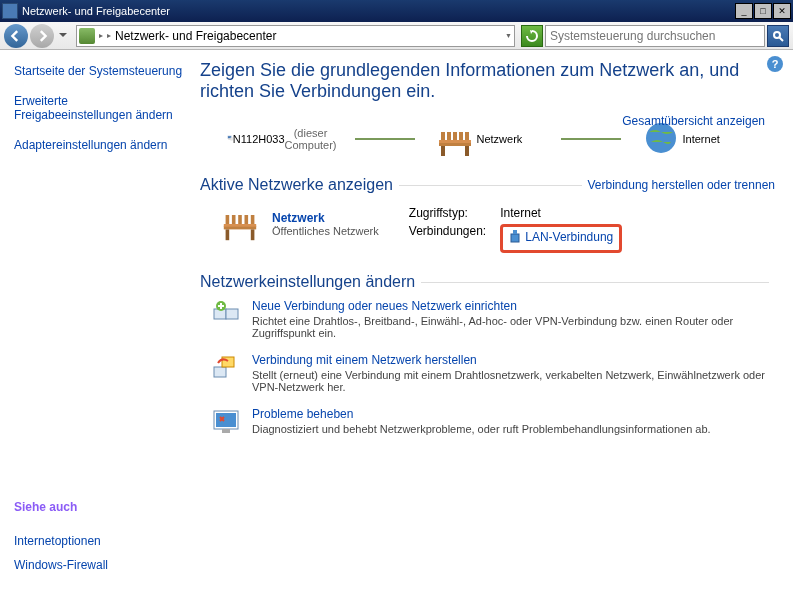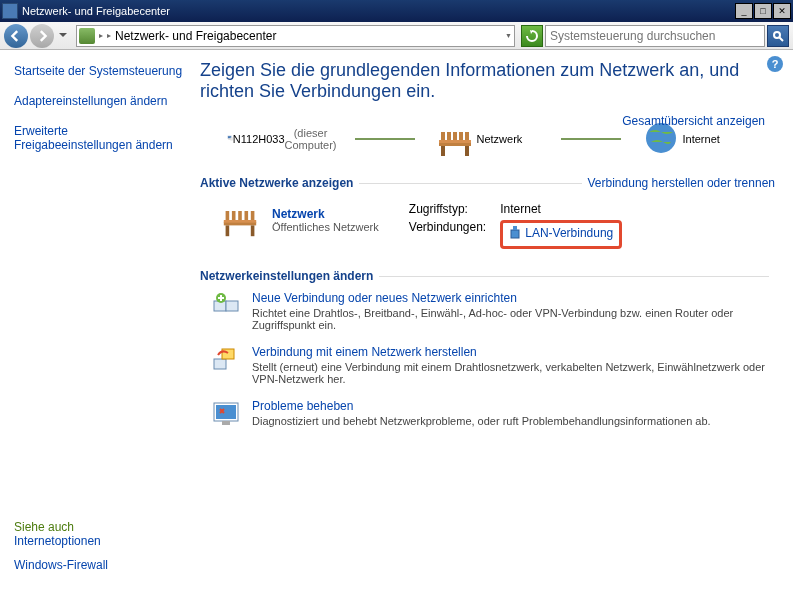--- a/index.html
+++ b/index.html
@@ -26,35 +26,35 @@
     .refreshbtn { width: 22px; height: 22px; background: linear-gradient(#6fba44, #3c8a1f); border: 1px solid #2a6a12; display: flex; align-items: center; justify-content: center; cursor: pointer; }
     .searchbox { width: 220px; height: 22px; background: #fff; border: 1px solid #999; display: flex; align-items: center; padding: 0 4px; }
     .searchbox input { flex: 1; border: none; outline: none; font-size: 12px; color: #777; }
     .searchgo { width: 22px; height: 22px; background: linear-gradient(#4a7ab5, #2a5a95); border: 1px solid #1a3a6e; display: flex; align-items: center; justify-content: center; cursor: pointer; }
 
     
     .body { display: flex; height: calc(596px - 50px); }
     .sidebar { width: 200px; padding: 14px 14px; display: flex; flex-direction: column; }
     .sidebar a { color: #0645ad; text-decoration: none; margin-bottom: 16px; display: block; cursor: pointer; }
     .sidebar .see-also { margin-top: auto; }
-    .sidebar .see-also h4 { color: #4d7c0f; font-size: 12px; margin-bottom: 0; font-weight: normal; }
+    .sidebar .see-also h4 { color: #8b5cf6; font-size: 12px; margin-bottom: 20px; font-weight: bold; }
     .sidebar .see-also a { margin-bottom: 10px; }
 
     .main { flex: 1; padding: 10px 18px 10px 0; position: relative; }
     .help-icon { position: absolute; right: 10px; top: 6px; width: 16px; height: 16px; border-radius: 50%; background: #4a8fd1; color: #fff; font-size: 11px; font-weight: bold; display: flex; align-items: center; justify-content: center; cursor: pointer; }
     .main h2 { font-size: 18px; color: #15428b; font-weight: normal; margin-bottom: 6px; }
 
     .netmap { display: flex; align-items: center; justify-content: center; gap: 18px; padding: 10px 0 12px; position: relative; }
     .netmap .node { display: flex; flex-direction: row; align-items: center; width: 110px; font-size: 11px; text-align: center; }
     .netmap .node .ico { width: 44px; height: 40px; margin-bottom: 2px; }
     .netmap .link { width: 60px; border-top: 2px double #7a9a5a; }
     .full-map-link { position: absolute; right: 10px; top: 6px; color: #0645ad; cursor: pointer; }
 
     .section-row { display: flex; align-items: center; margin: 4px 0 8px; }
-    .section-title { color: #15428b; font-size: 12px; white-space: nowrap; font-weight: bold; }
+    .section-title { color: #15428b; font-size: 16px; white-space: nowrap; }
     .section-hr { flex: 1; border-top: 1px solid #ddd; margin: 0 6px; }
     .section-link { color: #0645ad; cursor: pointer; font-size: 12px; }
 
     .active-net { display: flex; gap: 30px; padding: 4px 0 16px 20px; align-items: flex-start; }
     .bench-ico { width: 40px; height: 36px; }
     .active-net .net-left { display: flex; align-items: center; gap: 12px; }
     .active-net .net-name a { color: #0645ad; text-decoration: none; font-weight: bold; }
     .active-net .net-name div:last-child { color: #555; font-size: 11px; }
     .active-net .net-right { font-size: 12px; }
     .net-right-grid { display: grid; grid-template-columns: auto auto; column-gap: 14px; row-gap: 4px; }
@@ -118,22 +118,22 @@
         <circle cx="5" cy="5" r="3" stroke="#fff" stroke-width="2" fill="none"></circle>
         <line x1="7.5" y1="7.5" x2="11" y2="11" stroke="#fff" stroke-width="2"></line>
       </svg>
   </div>
 </div>
 
 <div class="body">
 
   <div class="sidebar">
     <a>Startseite der Systemsteuerung</a>
+    <a>Erweiterte Freigabeeinstellungen ändern</a>
     <a>Adaptereinstellungen ändern</a>
-    <a>Erweiterte Freigabeeinstellungen ändern</a>
     <div class="see-also">
       <h4>Siehe auch</h4>
       <a>Internetoptionen</a>
       <a>Windows-Firewall</a>
     </div>
   </div>
 
   <div class="main">
     <div class="help-icon">?</div>
     <h2>Zeigen Sie die grundlegenden Informationen zum Netzwerk an, und richten Sie Verbindungen ein.</h2>

